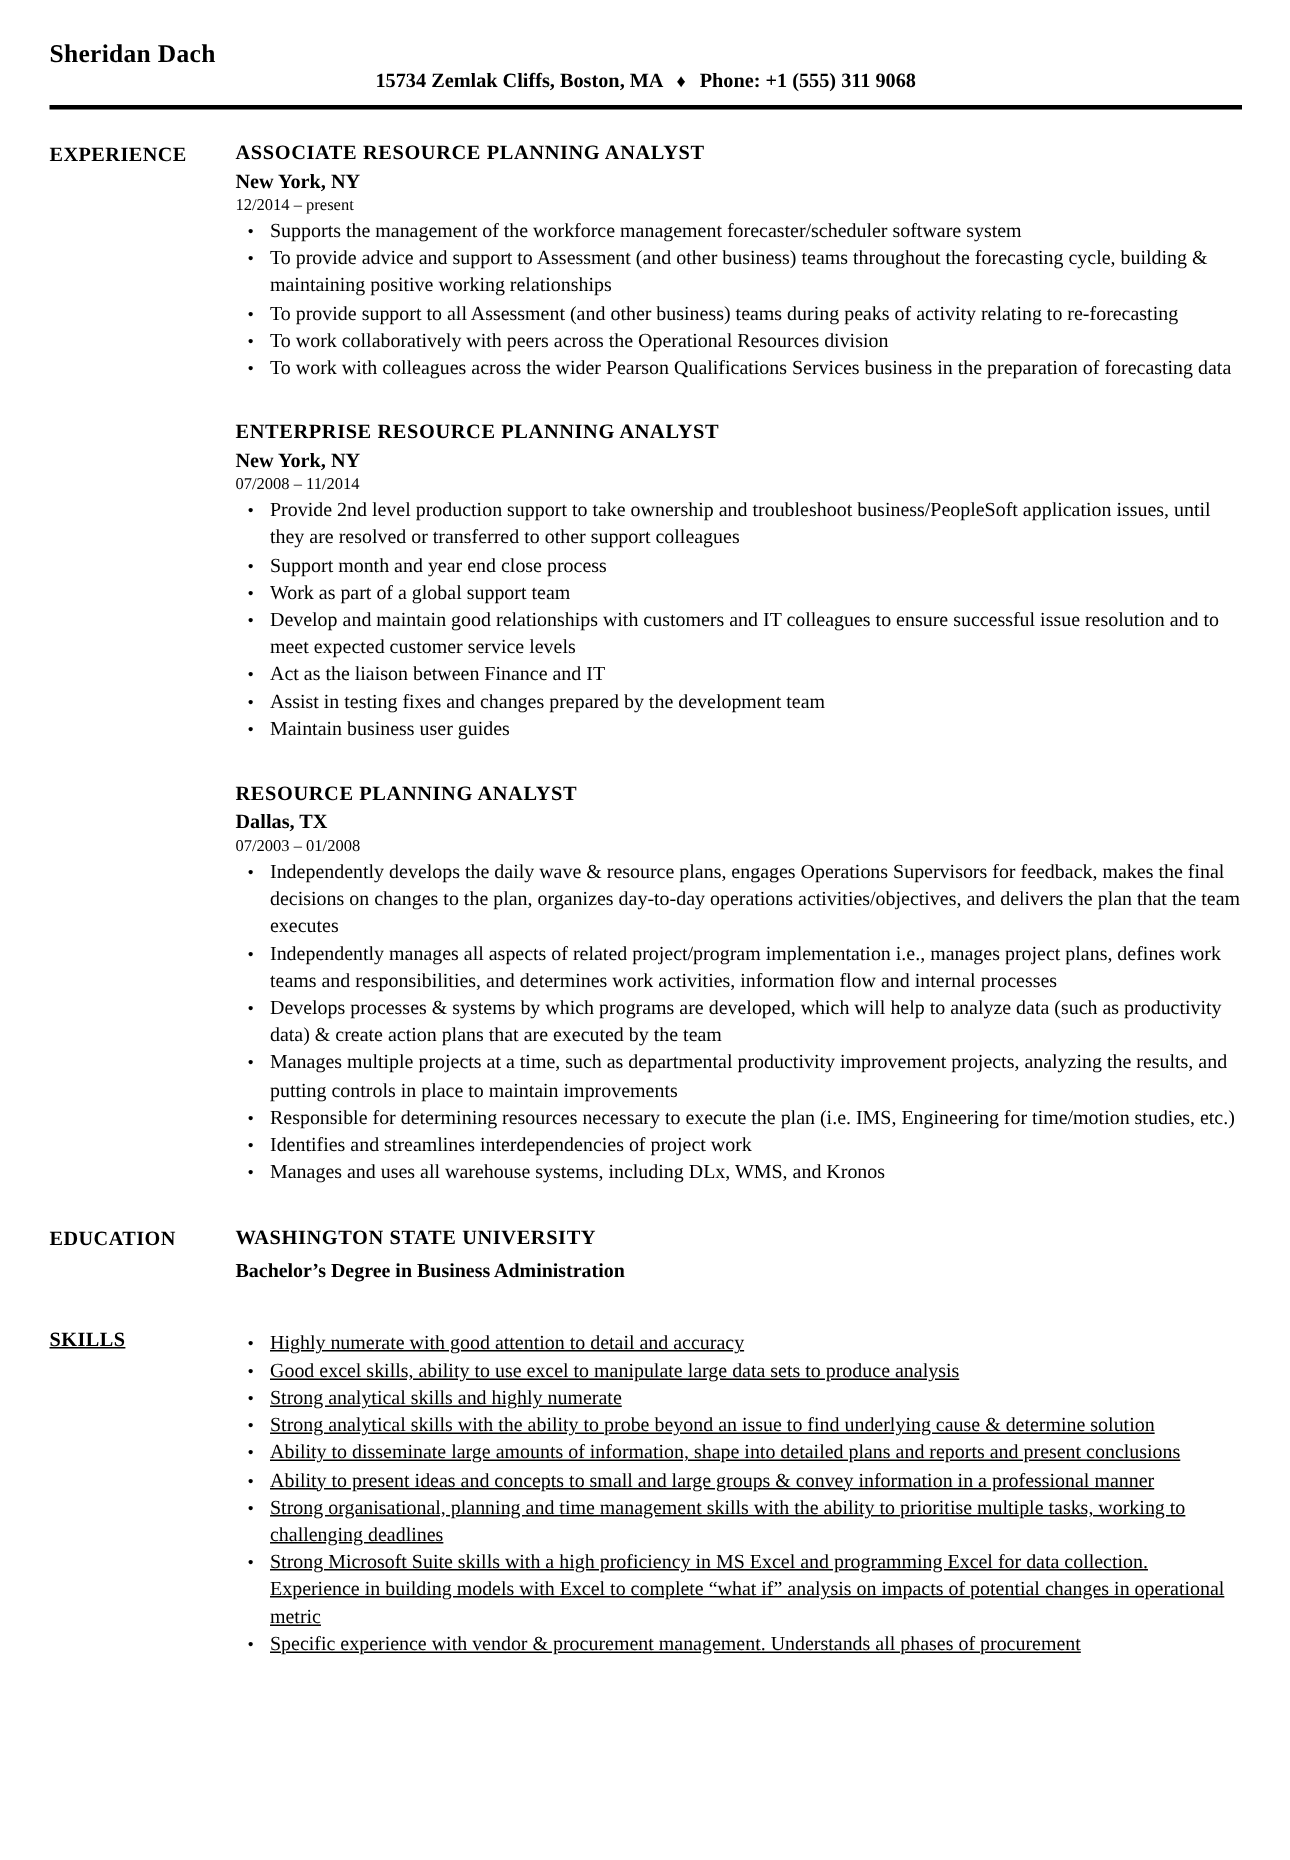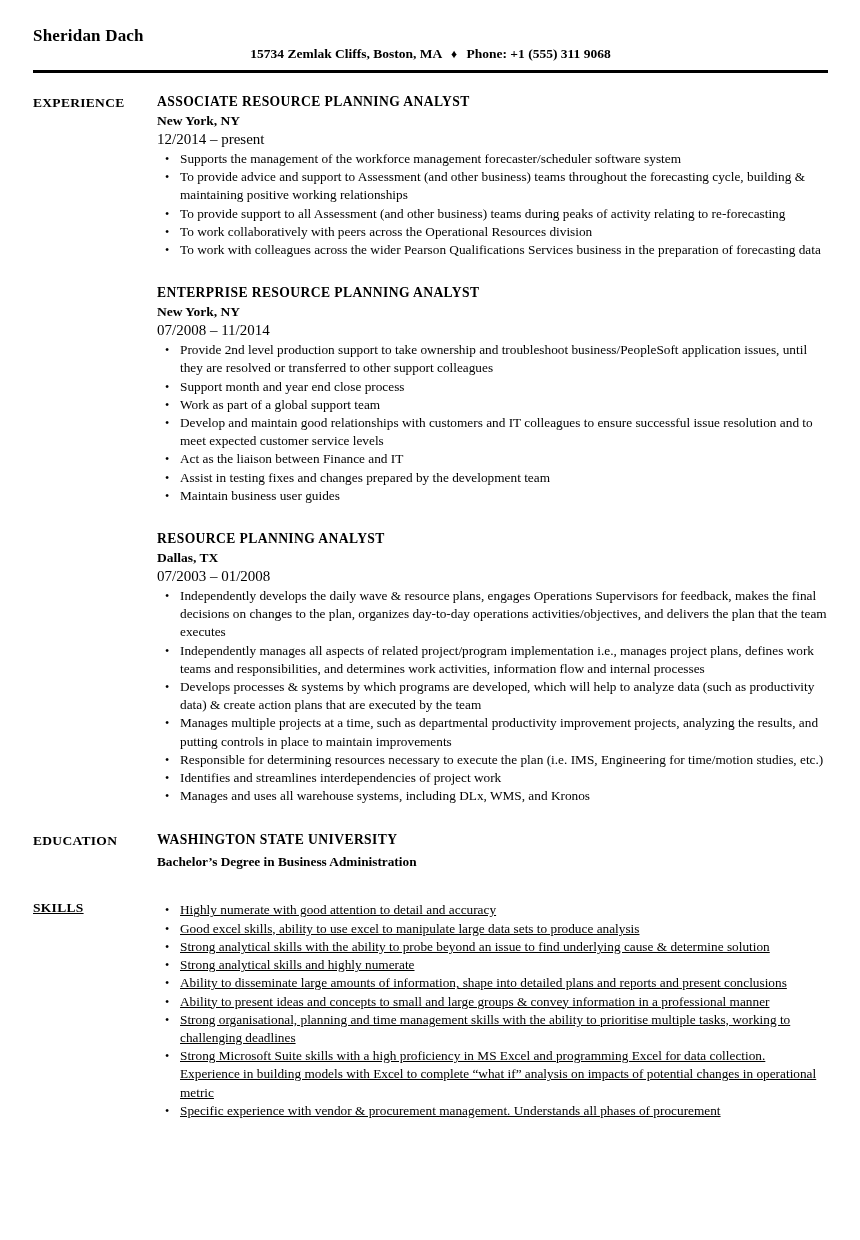--- a/index.html
+++ b/index.html
@@ -48,21 +48,21 @@
   }
 
   
   .job + .job { margin-top: 26px; }
   .job-title {
     font-size: 13.6px;
     font-weight: bold;
     letter-spacing: 0.4px;
   }
   .job-location { font-size: 13.5px; font-weight: bold; margin-top: 3px; }
-  .job-dates    { font-size: 15px; margin-top: 2px; }
+  .job-dates    { font-size: 11px; margin-top: 2px; }
 
   ul.bullets { list-style: none; margin-top: 2px; }
   ul.bullets li {
     position: relative;
     font-size: 13.3px;
     line-height: 18.2px;
     padding-left: 23px;
   }
   ul.bullets li::before {
     content: "\2022";
@@ -172,23 +172,23 @@
     </div>
 
     <div class="row row-skills">
       <div class="section-label">SKILLS</div>
       <ul class="bullets content">
 
           <li>Highly numerate with good attention to detail and accuracy</li>
 
           <li>Good excel skills, ability to use excel to manipulate large data sets to produce analysis</li>
 
+          <li>Strong analytical skills and highly numerate</li>
+
           <li>Strong analytical skills with the ability to probe beyond an issue to find underlying cause &amp; determine solution</li>
-
-          <li>Strong analytical skills and highly numerate</li>
 
           <li>Ability to disseminate large amounts of information, shape into detailed plans and reports and present conclusions</li>
 
           <li>Ability to present ideas and concepts to small and large groups &amp; convey information in a professional manner</li>
 
           <li>Strong organisational, planning and time management skills with the ability to prioritise multiple tasks, working to challenging deadlines</li>
 
           <li>Strong Microsoft Suite skills with a high proficiency in MS Excel and programming Excel for data collection. Experience in building models with Excel to complete “what if” analysis on impacts of potential changes in operational metric</li>
 
           <li>Specific experience with vendor &amp; procurement management. Understands all phases of procurement</li>

